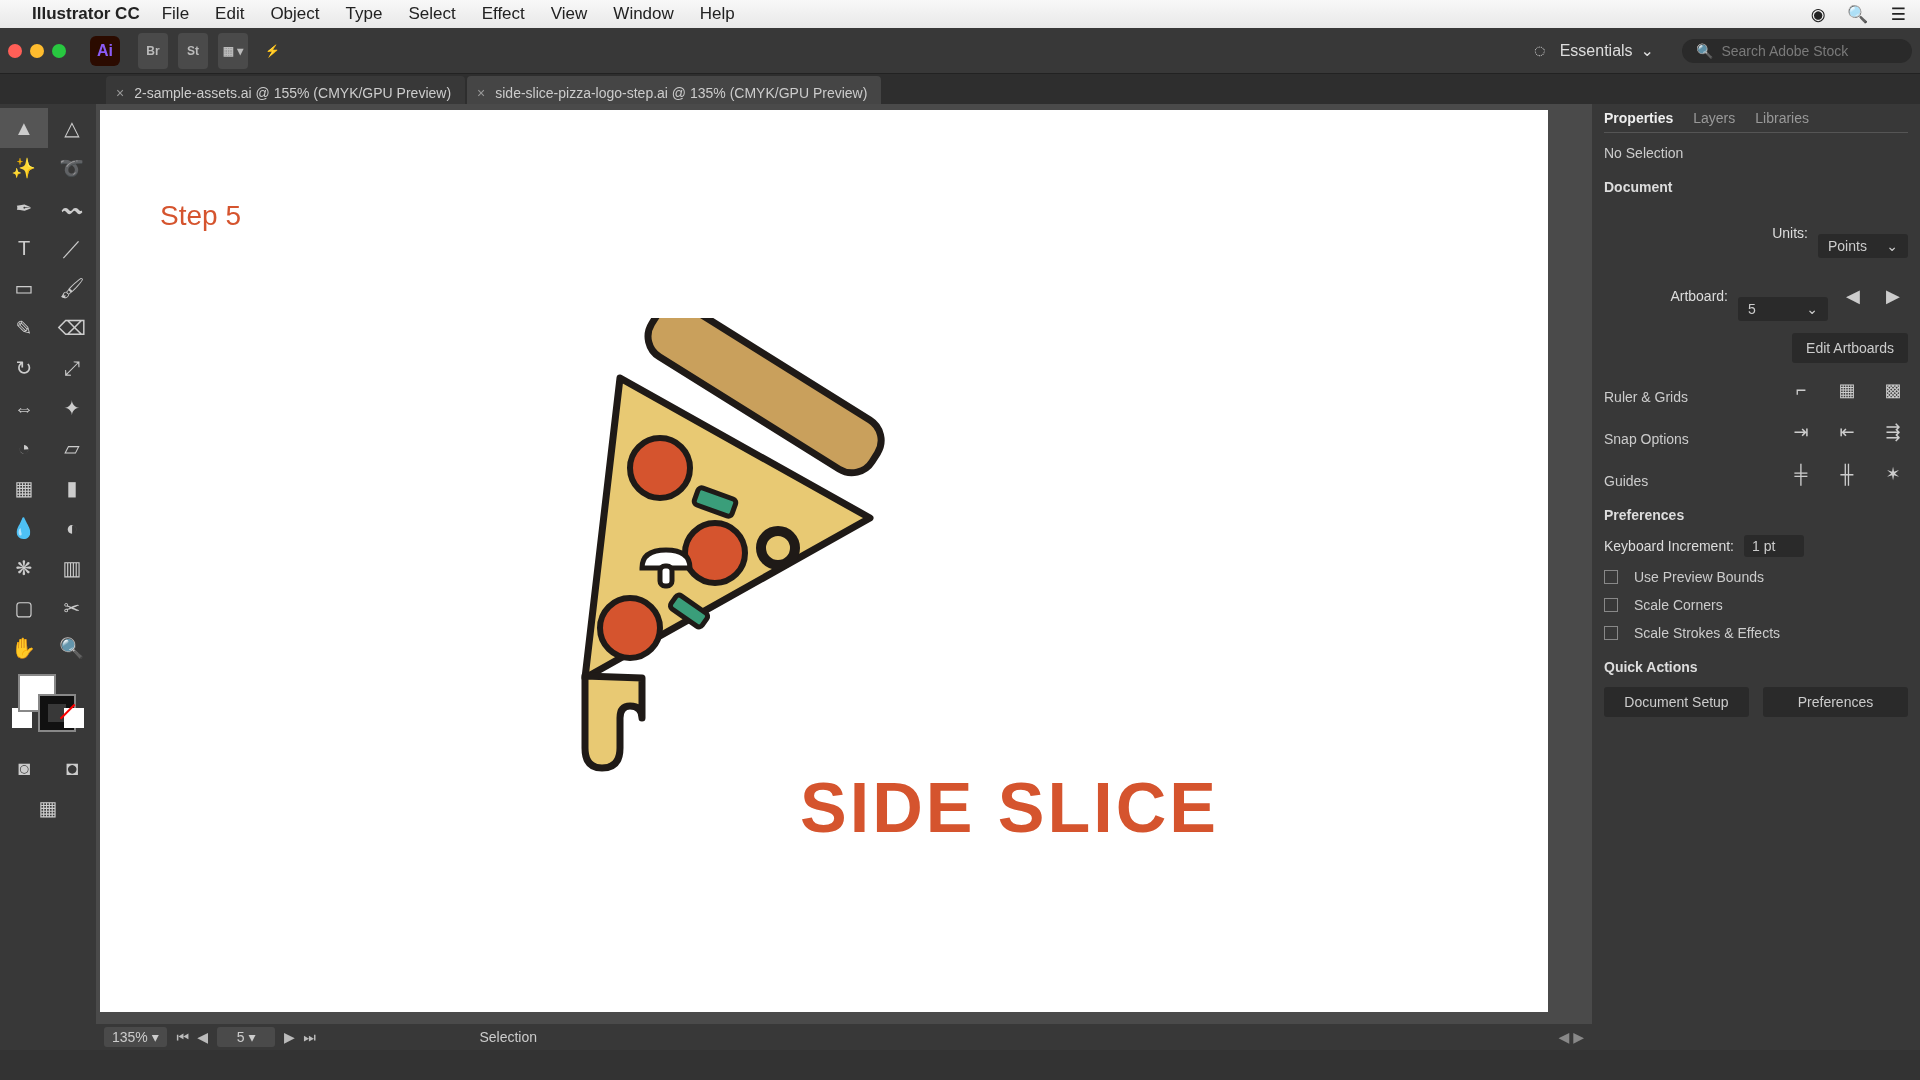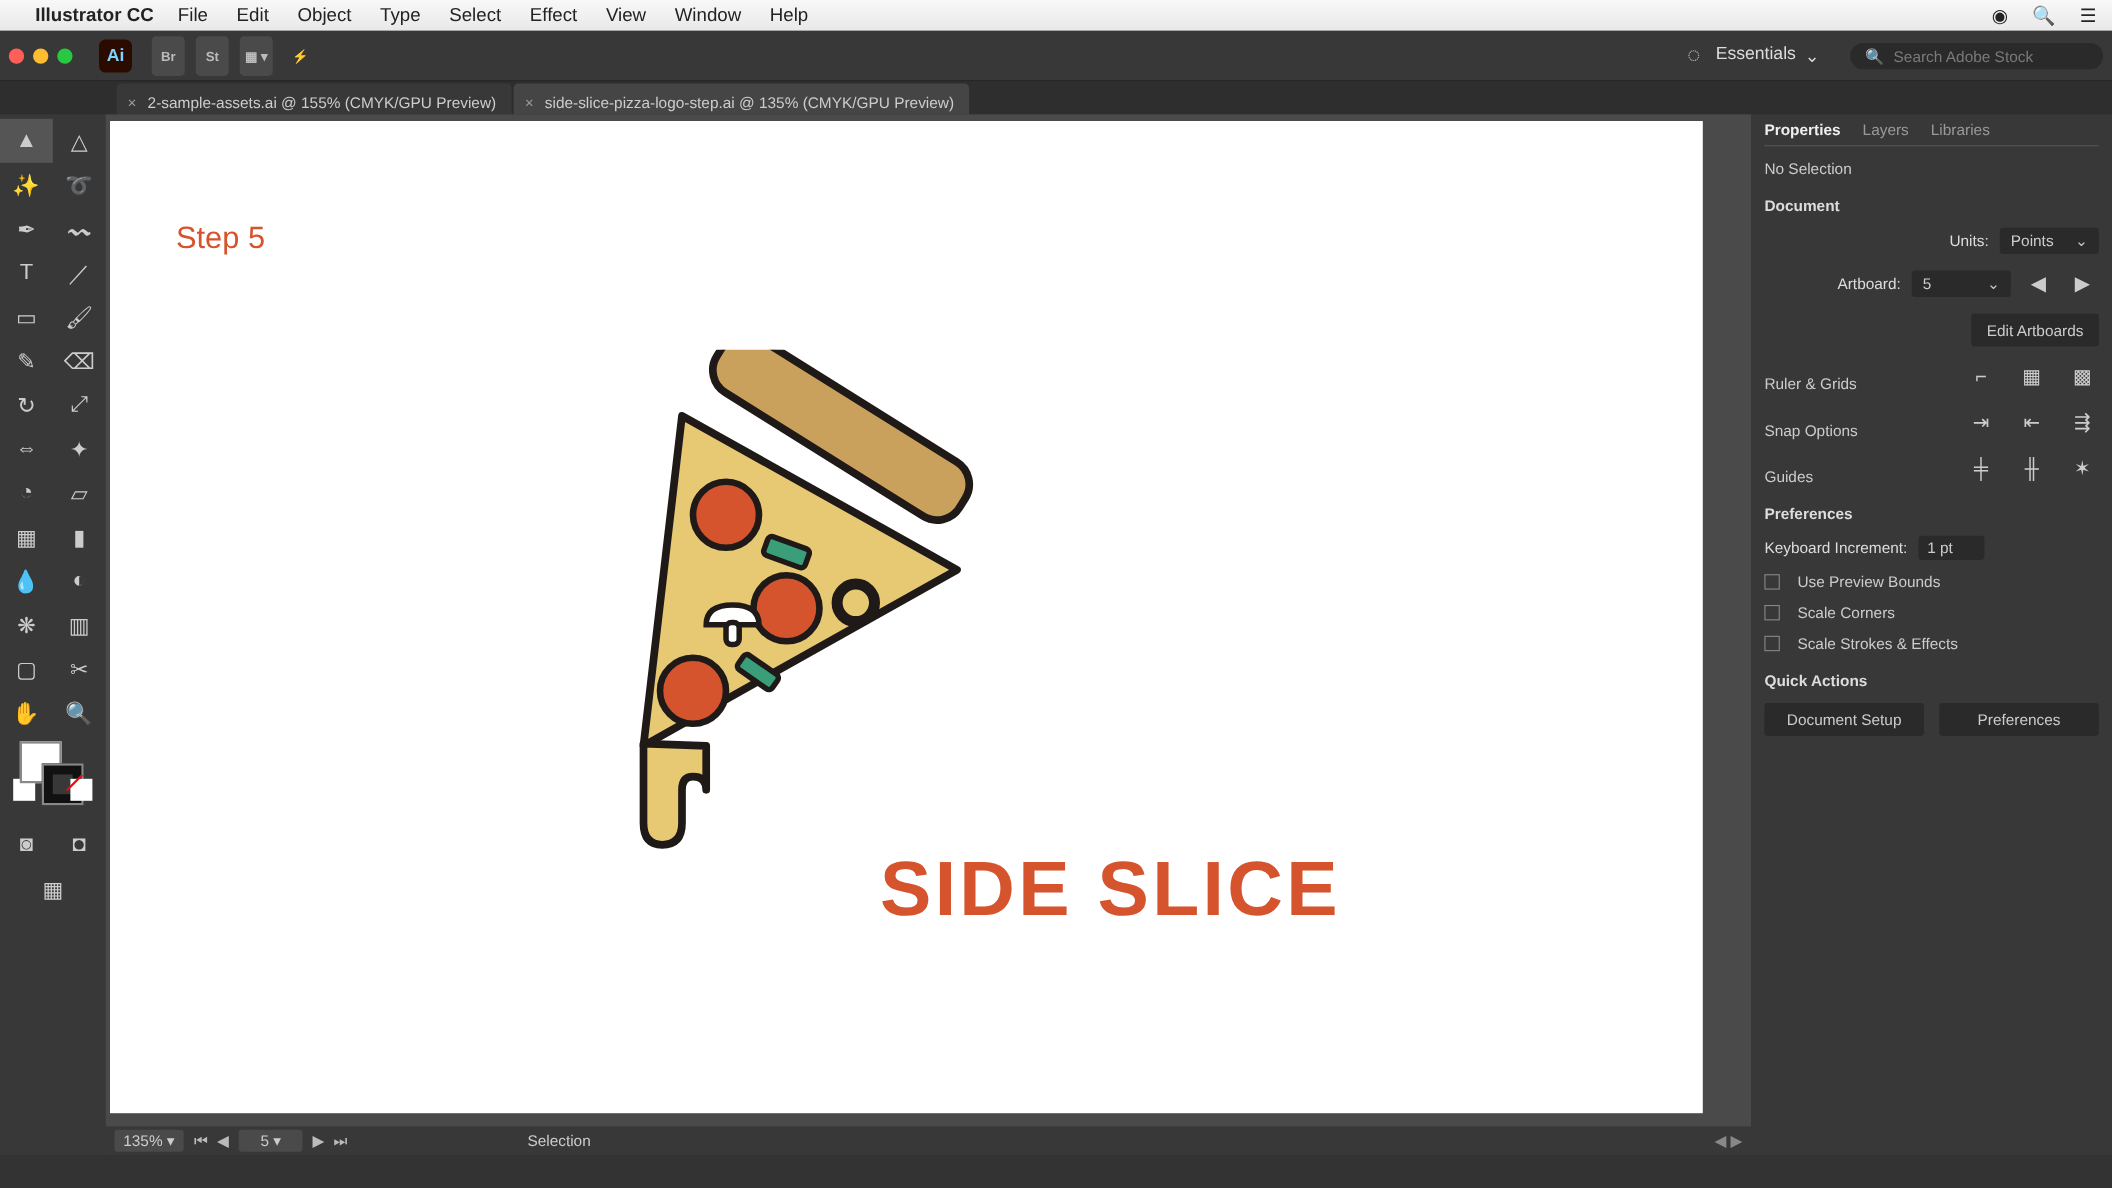--- a/index.html
+++ b/index.html
@@ -13,24 +13,24 @@
 .menubar .spacer { flex: 1; }
 .menubar .right-icon { margin-left: 22px; }
 
 
 .controlbar { height: 46px; background: #383838; display: flex; align-items: center; padding: 0 8px; border-bottom: 1px solid #222; }
 .controlbar .traffic { display: flex; gap: 8px; margin-right: 24px; }
 .traffic span { width: 14px; height: 14px; border-radius: 50%; display: block; }
 .traffic .close-dot { background: #ff5f57; }
 .traffic .min-dot { background: #febc2e; }
 .traffic .zoom-dot { background: #28c840; }
-.controlbar .ai-logo { width: 30px; height: 30px; background: #2b0b00; border-radius: 6px; display: flex; align-items: center; justify-content: center; color: #7dd3fc; font-weight: 700; font-size: 16px; margin-right: 18px; }
+.controlbar .ai-logo { width: 30px; height: 30px; background: #2b0b00; border-radius: 6px; display: flex; align-items: center; justify-content: center; color: #8b5cf6; font-weight: 700; font-size: 16px; margin-right: 18px; }
 .controlbar .obtn { width: 30px; height: 36px; background: #4a4a4a; border-radius: 4px; margin-right: 10px; display: flex; align-items: center; justify-content: center; color: #bbb; font-size: 12px; font-weight: 700; }
 .controlbar .spacer { flex: 1; }
-.controlbar .workspace-btn { color: #ddd; font-size: 16px; padding: 6px 14px; border-radius: 4px; display: flex; align-items: flex-start; gap: 8px; }
+.controlbar .workspace-btn { color: #ddd; font-size: 16px; padding: 6px 14px; border-radius: 4px; display: flex; align-items: center; gap: 8px; }
 .controlbar .search-stock { background: #2a2a2a; border-radius: 14px; padding: 4px 14px; color: #7a7a7a; font-size: 14px; margin-left: 14px; display: flex; align-items: center; gap: 8px; width: 230px; }
 
 
 .tabbar { height: 30px; background: #2e2e2e; display: flex; align-items: flex-end; padding-left: 106px; }
 .tab { height: 28px; background: #383838; color: #ccc; font-size: 14px; padding: 5px 14px 0 10px; border-radius: 4px 4px 0 0; margin-right: 2px; display: flex; align-items: center; gap: 10px; }
 .tab.active { background: #454545; }
 .tab .x { color: #999; font-size: 14px; }
 
 
 .mainrow { display: flex; height: 946px; }
@@ -64,21 +64,21 @@
 .statusbar .tool-status { margin-left: 160px; }
 
 
 .proppanel { width: 328px; background: #383838; color: #ccc; padding: 6px 12px 12px 12px; font-size: 14px; display: flex; flex-direction: column; gap: 12px; }
 .panel-tabs { display: flex; gap: 20px; border-bottom: 1px solid #555; padding-bottom: 6px; }
 .panel-tabs span { color: #999; }
 .panel-tabs .active { color: #eee; font-weight: 600; }
 .section-title { color: #ddd; font-weight: 600; margin-top: 6px; }
 .kv { display: flex; align-items: center; justify-content: flex-end; gap: 10px; }
 .kv label { color: #ddd; }
-.dropdown { background: #2a2a2a; padding: 4px 10px; min-width: 90px; display: flex; justify-content: space-between; align-items: center; border-radius: 3px; }
+.dropdown { background: #2a2a2a; padding: 4px 10px; min-width: 90px; display: flex; justify-content: space-between; align-items: center; border-radius: 3px; margin-top: 27px; }
 .iconrow { display: flex; gap: 16px; align-items: flex-end; }
 .iconrow label { flex: 1; }
 .iconbtn { width: 30px; height: 30px; background: transparent; display: flex; align-items: center; justify-content: center; font-size: 18px; color: #ccc; border: 1px solid transparent; }
 .btn { background: #2a2a2a; padding: 7px 14px; border-radius: 3px; text-align: center; }
 .chk { display: flex; align-items: center; gap: 16px; }
 .chk .box { width: 14px; height: 14px; border: 1px solid #888; }
 .input-sm { background: #2a2a2a; padding: 3px 8px; width: 60px; border-radius: 3px; }
 .twobtn { display: flex; gap: 14px; }
 .twobtn .btn { flex: 1; }
 </style>

